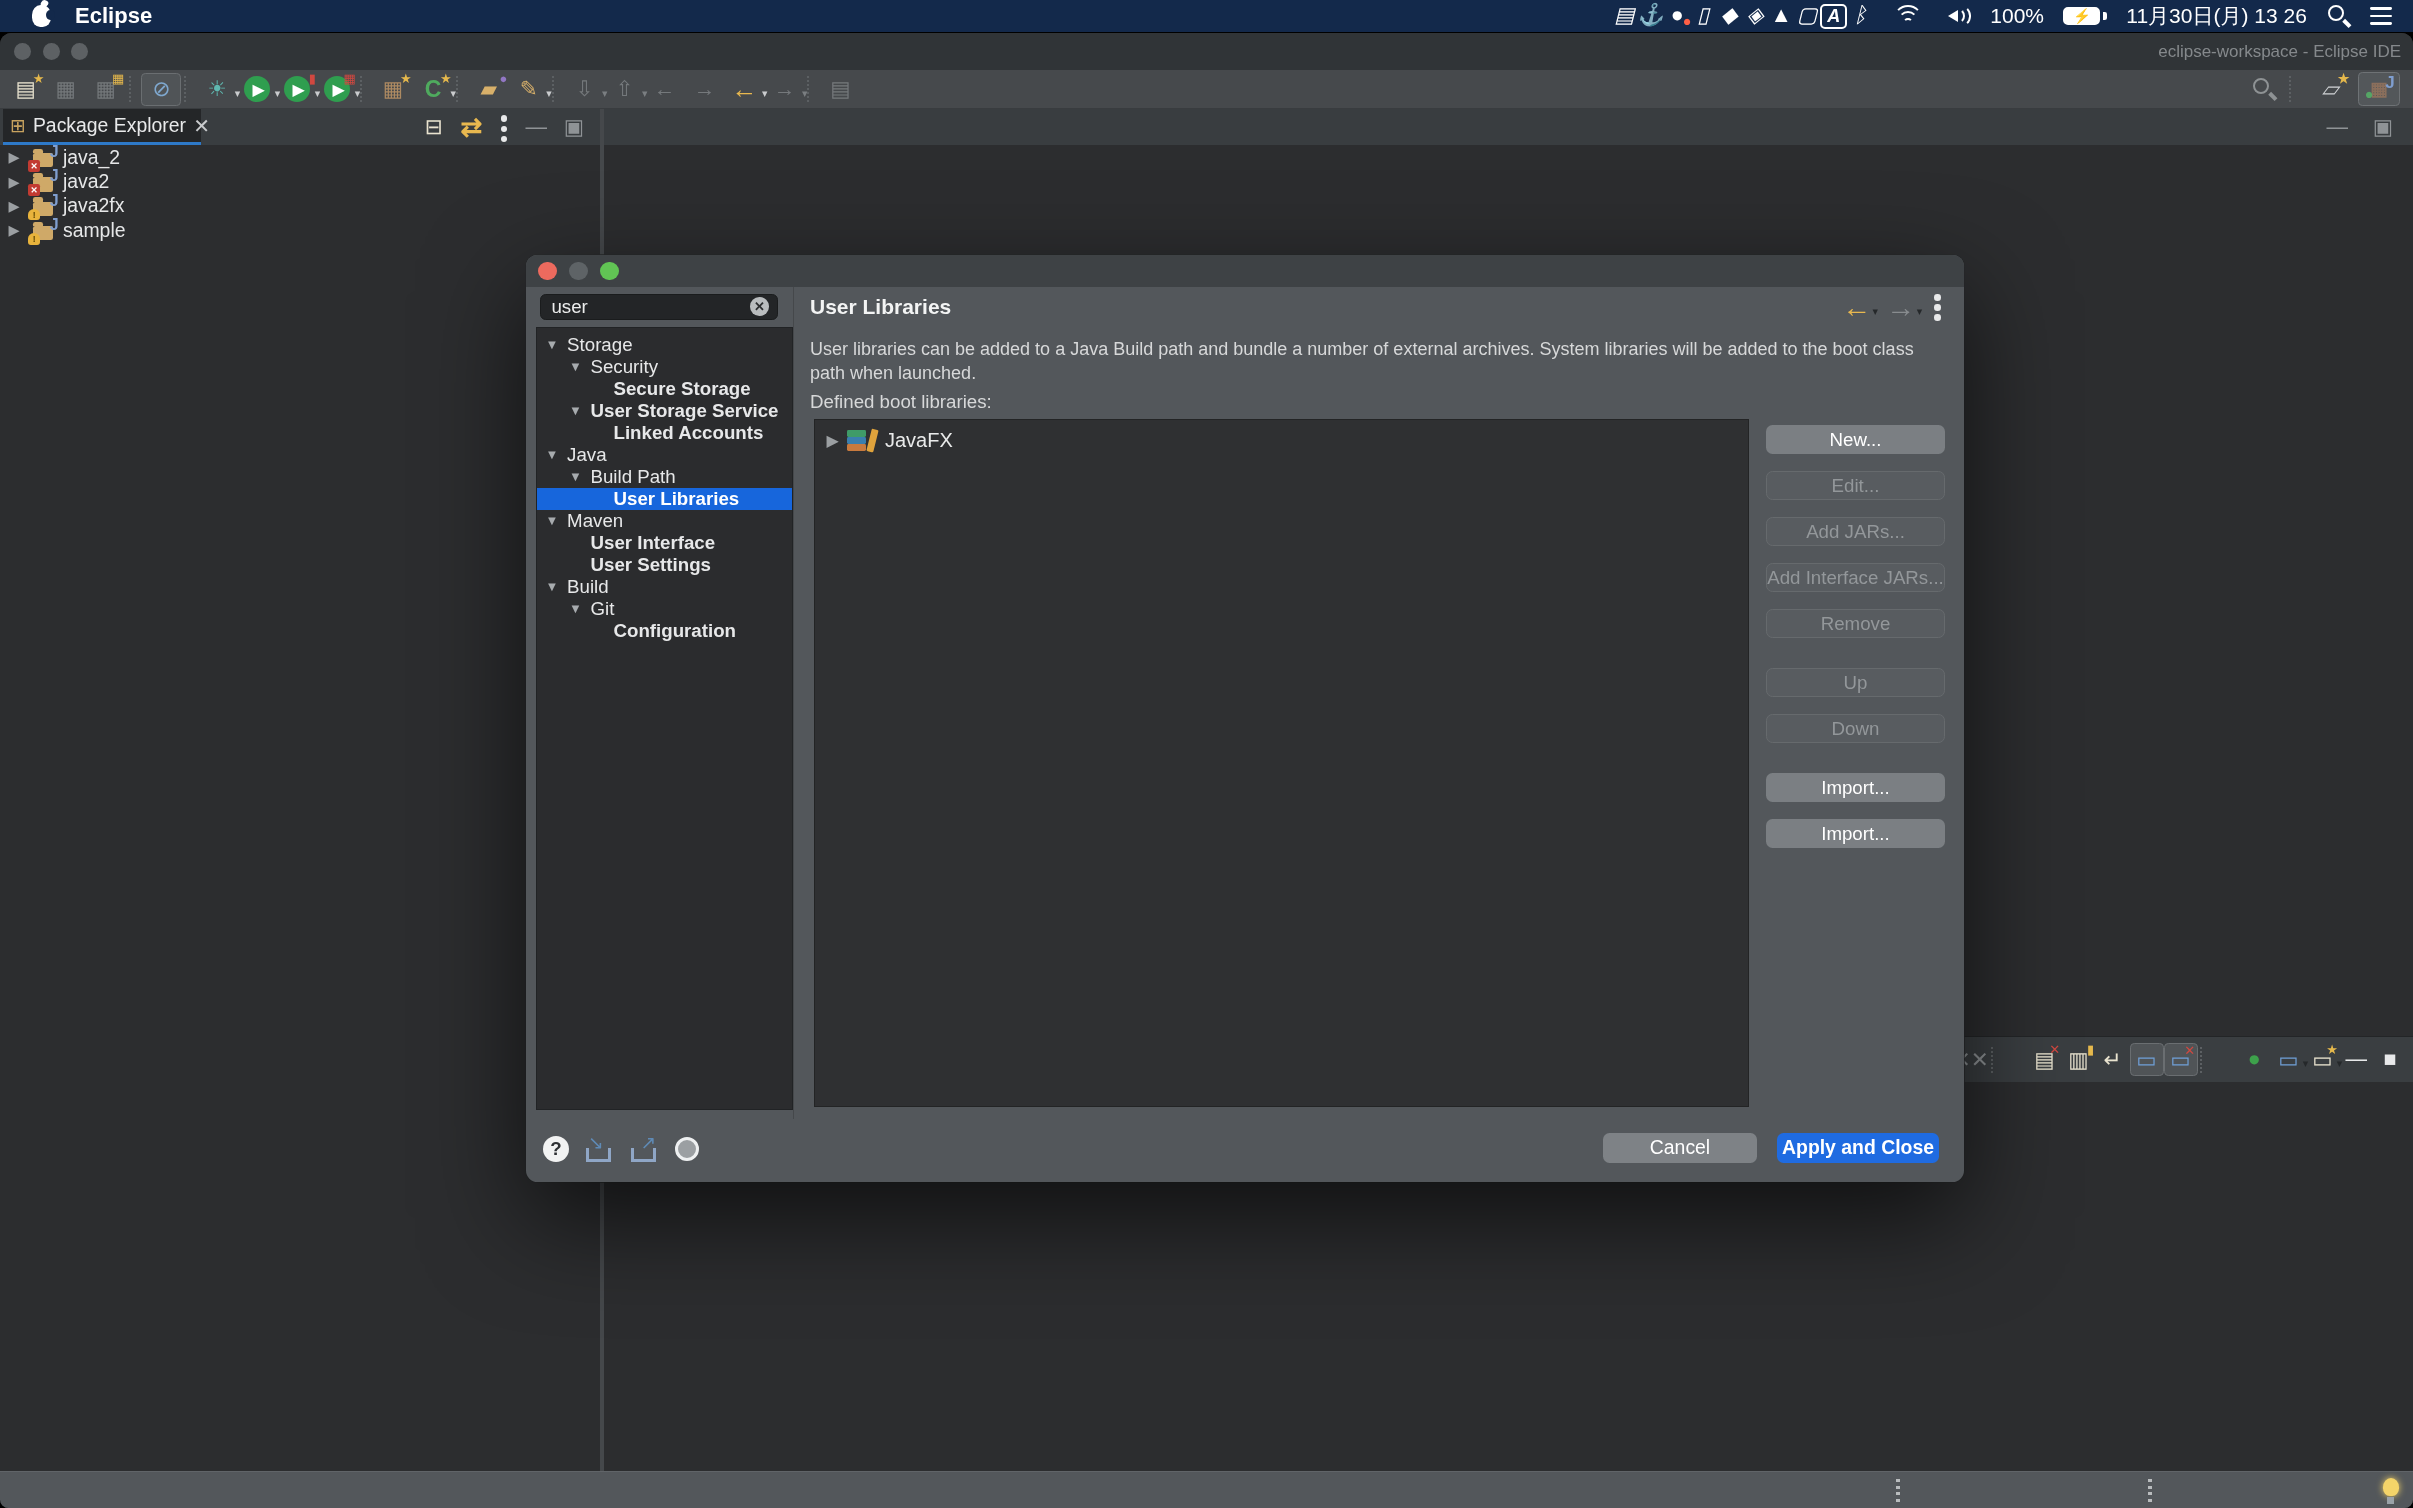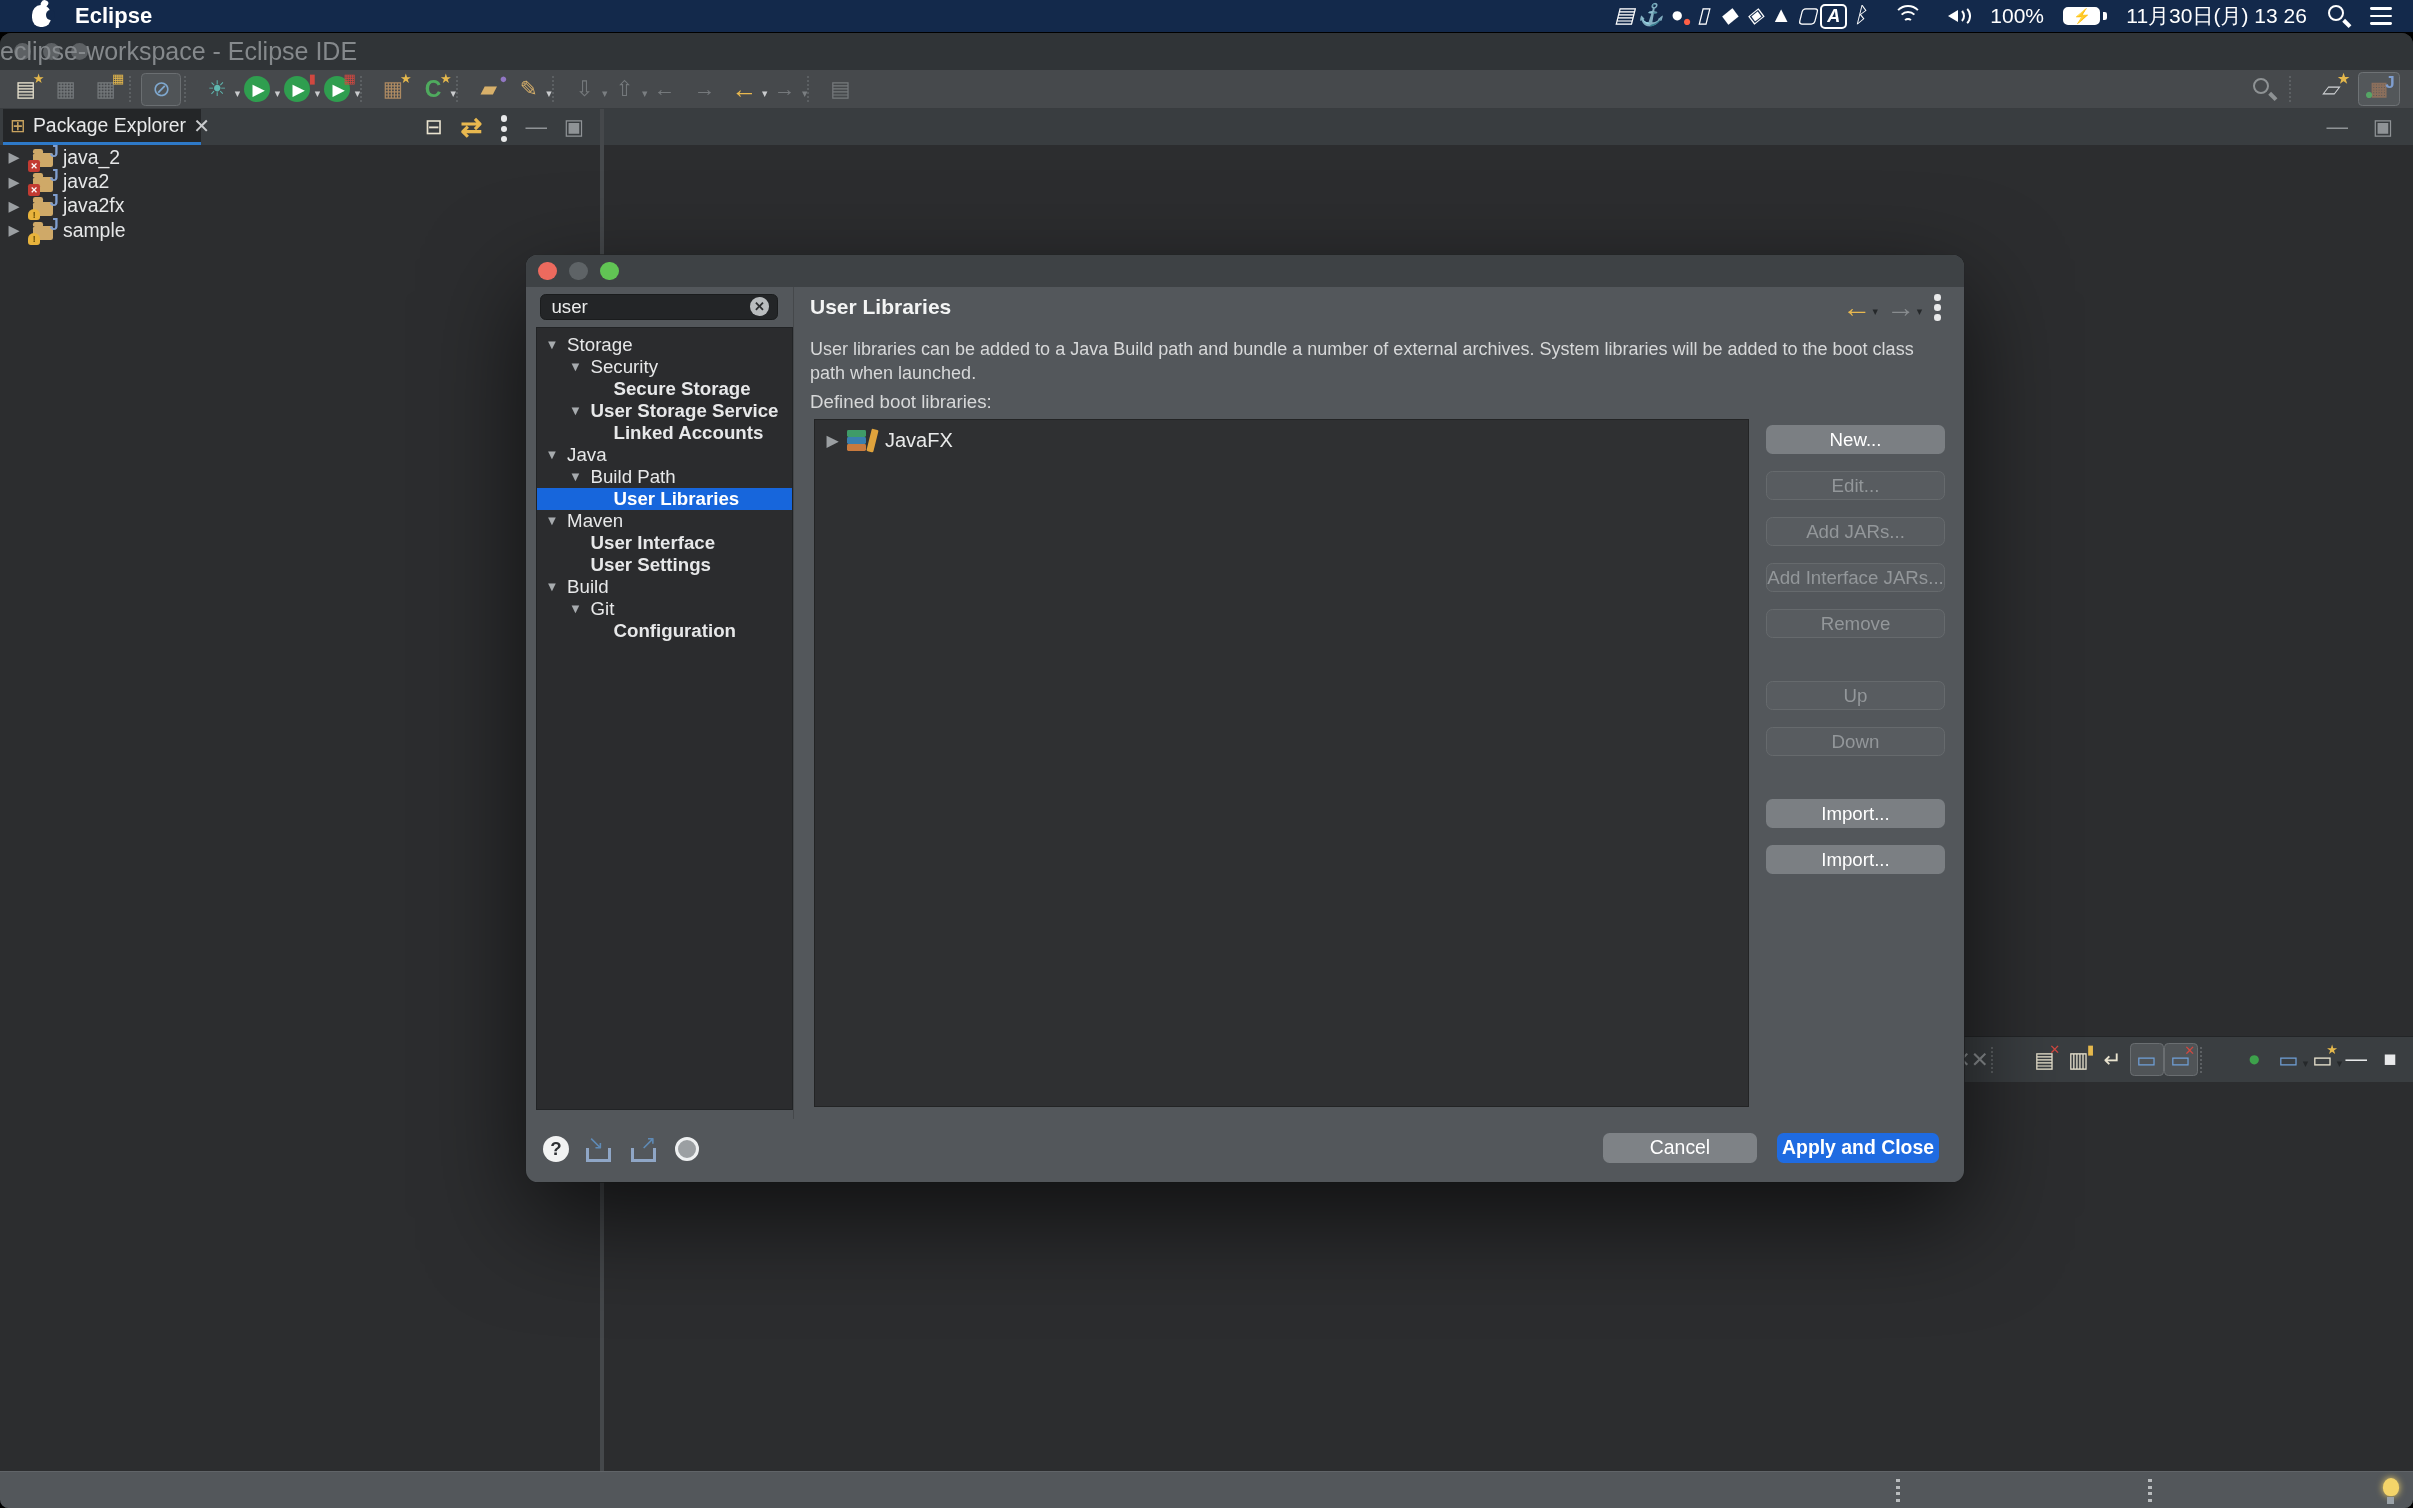--- a/index.html
+++ b/index.html
@@ -45,21 +45,21 @@
   .mlist i { width:21.5px; height:2.9px; background:#fff; border-radius:1.4px; }
   .mb-text { font-size:21px; white-space:nowrap; }
 
   
   #win { position:absolute; top:33px; left:0; width:2413px; height:1475px;
     background:#2c2d2f; border-radius:11.5px 11.5px 8.6px 8.6px; overflow:hidden; }
   #titlebar { position:absolute; top:0; left:0; right:0; height:37px; background:#303437;
     display:flex; align-items:center; }
   .tl { width:17px; height:17px; border-radius:50%; margin-left:11.5px; background:#5d6164; }
   .tl:first-child { margin-left:14.4px; }
-  #titlebar .wtitle { position:absolute; left:0; right:12px; text-align:left; color:#85898c; font-size:25px; }
+  #titlebar .wtitle { position:absolute; left:0; right:12px; text-align:right; color:#85898c; font-size:17px; }
   #toolbar { position:absolute; top:37px; left:0; right:0; height:39px; background:#46494c;
     border-bottom:1.4px solid #393c3f; display:flex; align-items:center; padding:0 5.7px; }
   .ticon { position:relative; width:40px; height:33px; display:inline-flex; align-items:center;
     justify-content:center; font-size:21.5px; color:#cfd2d4; }
   .ticon i { font-style:normal; }
   .ticon b { position:absolute; right:1.4px; top:-1.4px; font-size:13px; font-weight:normal; color:#e5b84c; }
   .ticon u { position:absolute; right:-2.9px; bottom:5.7px; font-size:10.8px; text-decoration:none; color:#25282a; }
   .ticon.sep { width:10px; height:26px; border-left:2.2px dotted #5c6063; margin:0 2.9px; }
   .ticon.boxed { border:1.4px solid #6a6e71; border-radius:4.3px; background:#505457; }
   .c-paper i { color:#e9e3cf; }
@@ -179,21 +179,21 @@
   .libicon i { position:absolute; left:0; width:18.7px; height:6.5px; border-radius:1.4px; }
   .libicon i:nth-child(1){ top:2.9px; background:#3f9b68; }
   .libicon i:nth-child(2){ top:10px; background:#3a7fae; }
   .libicon i:nth-child(3){ top:17px; background:#c87a3e; }
   .libicon u { position:absolute; right:1.4px; top:1.4px; width:6.5px; height:23px; background:#e0a33c;
     transform:rotate(14deg); border-radius:1.4px; }
   #sidebtns { position:absolute; left:1240px; top:170px; width:179px; }
   .sbtn { height:29px; border-radius:6.5px; margin-bottom:17px; background:#7b7f83; color:#fff;
     font-size:18.7px; display:flex; align-items:center; justify-content:center; }
   .sbtn.disabled { background:#585c60; border:1.4px solid #666a6d; color:#93979a; }
-  .sbtn.gap { margin-top:43px; }
+  .sbtn.gap { margin-top:30px; }
   
   .dfoot-icons { position:absolute; left:17px; bottom:20px; display:flex; align-items:center; gap:16px; }
   .helpbtn { width:26px; height:26px; border-radius:50%; background:#f2f3f3; color:#2e3134;
     font-weight:bold; font-size:18.7px; display:flex; align-items:center; justify-content:center; }
   .tray { position:relative; width:29px; height:26px; }
   .tray i { position:absolute; left:1.4px; bottom:0; width:24.4px; height:14.4px;
     border:3.6px solid #8fa6c6; border-top:none; }
   .tray u { position:absolute; font-size:18.7px; color:#5f8ab5; text-decoration:none; top:-4.3px; }
   .tray.imp u { left:2.9px; } .tray.exp u { right:2.9px; }
   .recbtn { width:24.4px; height:24.4px; border-radius:50%; background:#9b9fa2; border:3.6px solid #eef0f1; }

